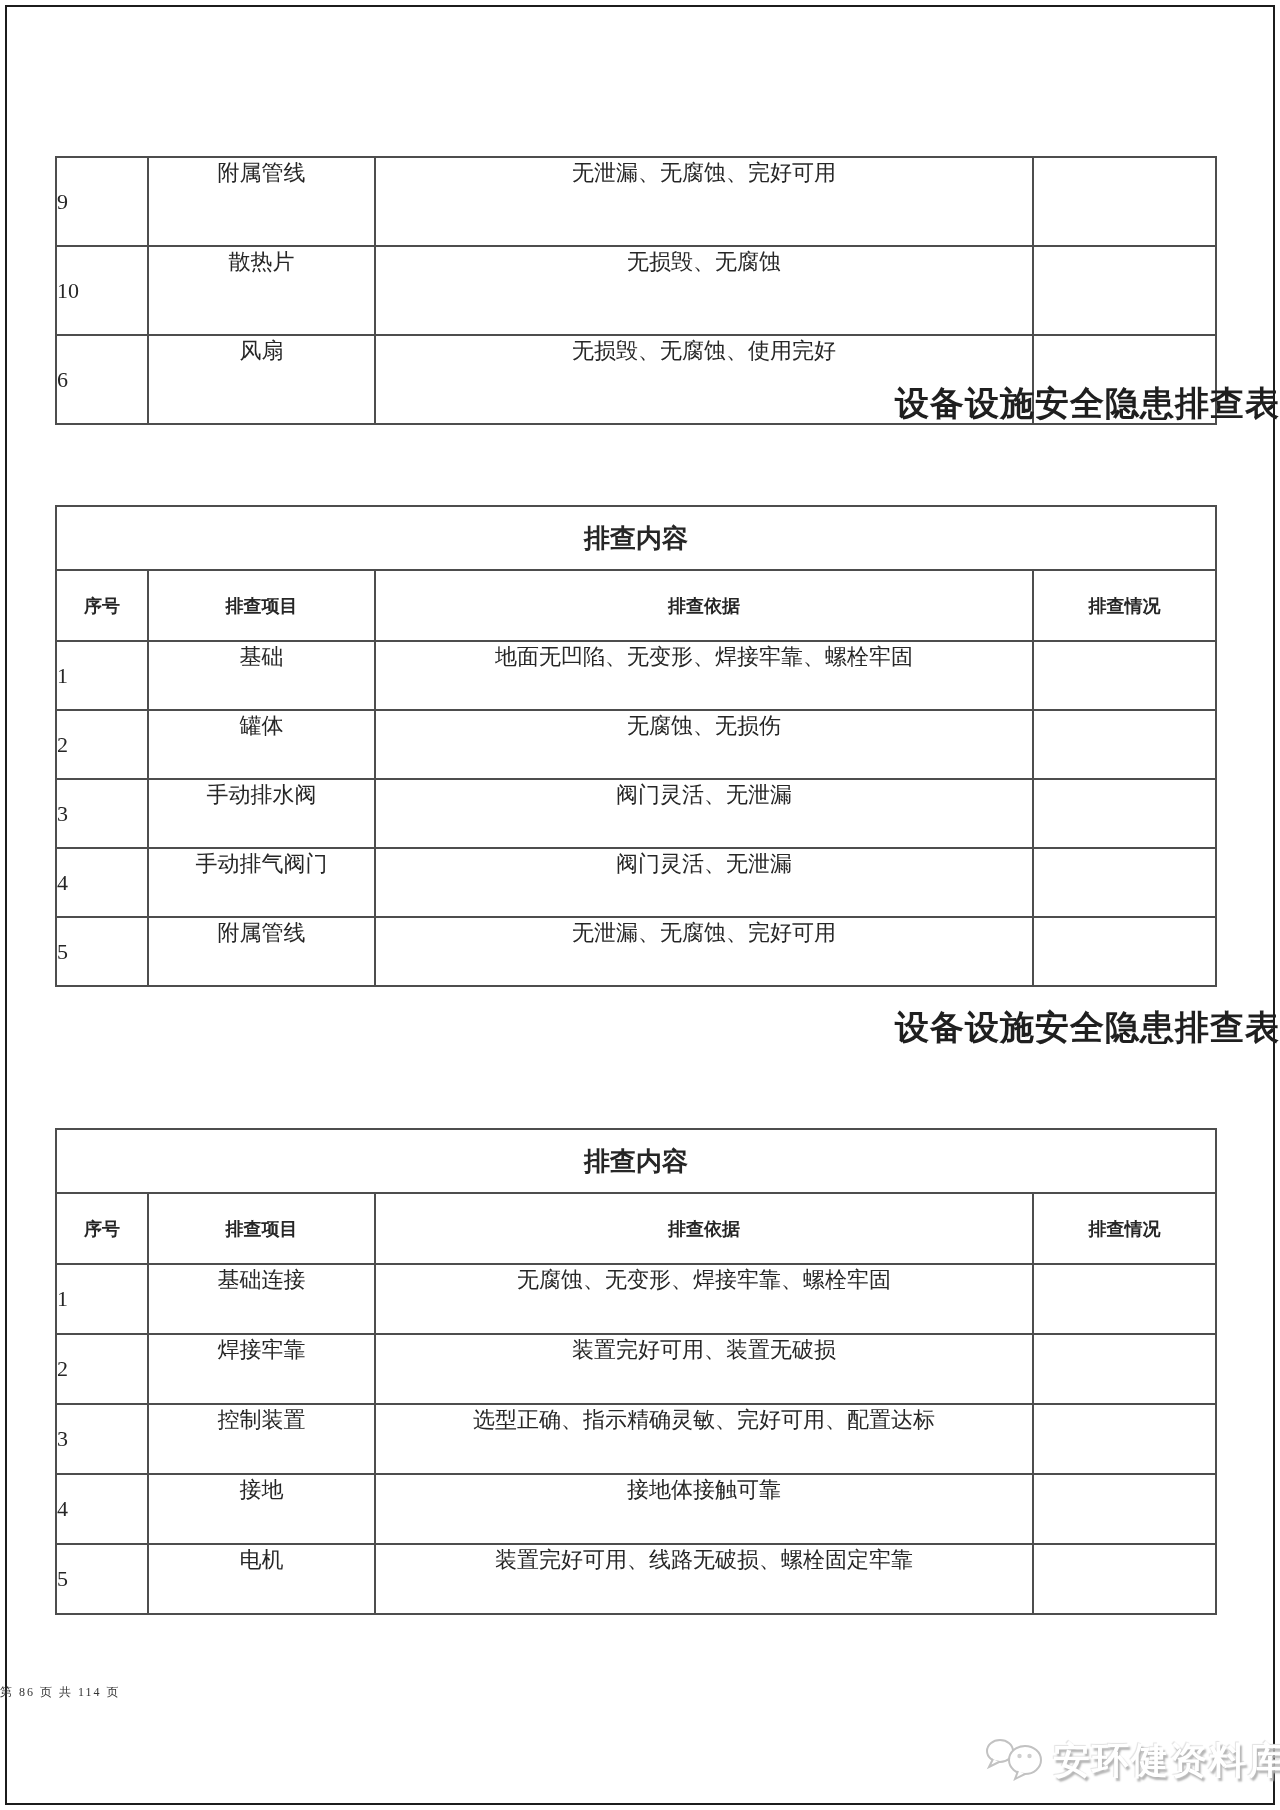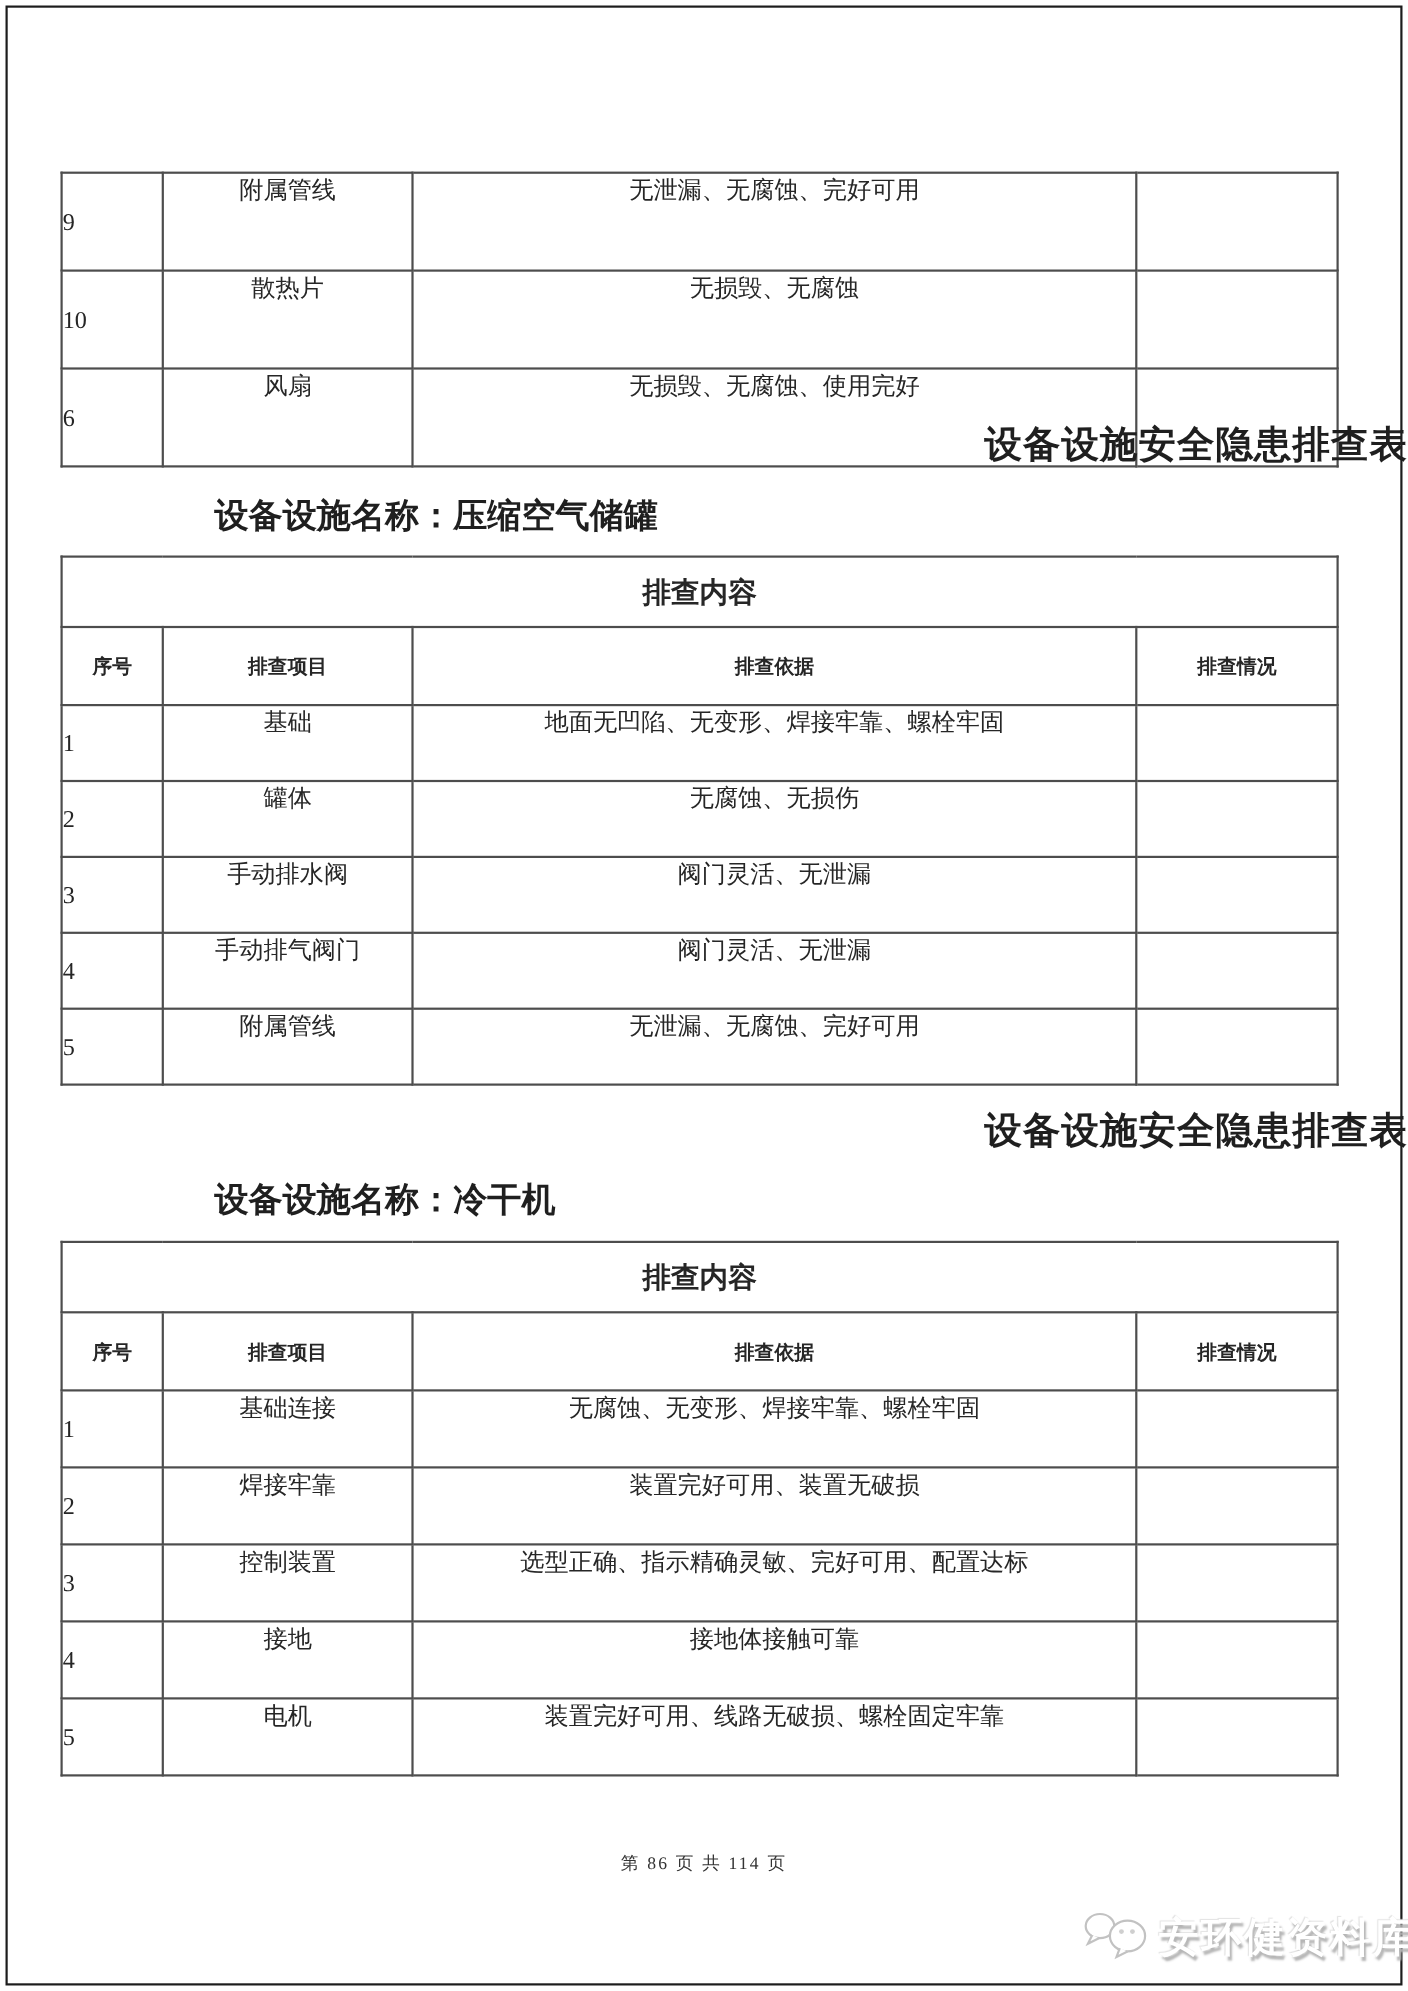--- a/index.html
+++ b/index.html
@@ -76,22 +76,21 @@
     left: 195px;
     font-size: 31px;
     font-weight: bold;
     color: #1f1f1f;
   }
   .footer {
     position: absolute;
     top: 1684px;
     left: 0;
     width: 1280px;
-    text-align: center;
-    font-size: 16px;
+    font-size: 12px;
     color: #333333;
     letter-spacing: 2px;
   }
   .watermark {
     position: absolute;
     top: 1736px;
     left: 985px;
     display: flex;
     align-items: center;
     gap: 6px;
@@ -134,21 +133,20 @@
       <tr class="data-row">
         <td class="c-no">6</td>
         <td class="c-item">风扇</td>
         <td class="c-basis">无损毁、无腐蚀、使用完好</td>
         <td class="c-status"></td>
       </tr>
     </tbody>
   </table>
 
   <div class="doc-title" style="top:381px;">设备设施安全隐患排查表</div>
-  <div class="doc-subtitle" style="top:448px;">设备设施名称：压缩空气储罐</div>
 
   <table class="grid t2" style="top:505px;">
     <colgroup>
         <col style="width:92px">
         <col style="width:227px">
         <col style="width:658px">
         <col style="width:183px">
       </colgroup>
     <tbody>
       <tr class="content-row">
@@ -187,21 +185,20 @@
       <tr class="data-row">
         <td class="c-no">5</td>
         <td class="c-item">附属管线</td>
         <td class="c-basis">无泄漏、无腐蚀、完好可用</td>
         <td class="c-status"></td>
       </tr>
     </tbody>
   </table>
 
   <div class="doc-title" style="top:1005px;">设备设施安全隐患排查表</div>
-  <div class="doc-subtitle" style="top:1070px;">设备设施名称：冷干机</div>
 
   <table class="grid t3" style="top:1128px;">
     <colgroup>
         <col style="width:92px">
         <col style="width:227px">
         <col style="width:658px">
         <col style="width:183px">
       </colgroup>
     <tbody>
       <tr class="content-row">

